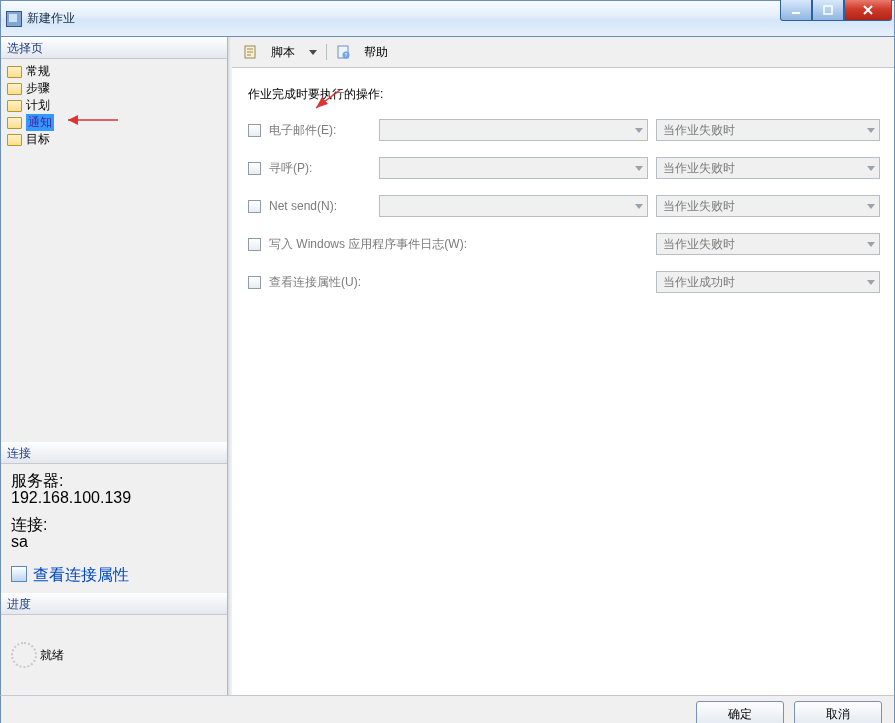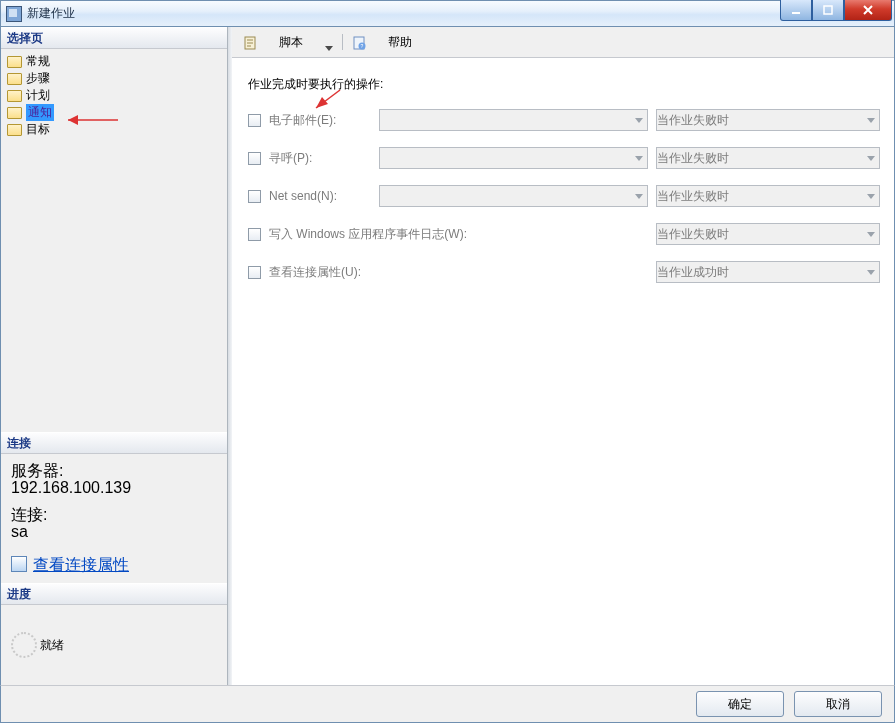--- a/index.html
+++ b/index.html
@@ -1,52 +1,52 @@
 <!DOCTYPE html>
 <html><head>
 <meta charset="utf-8">
 <style>
   html,body{margin:0;padding:0;width:895px;height:723px;font-family:"SimSun","宋体",sans-serif;font-size:12px;color:#000;background:#fff;overflow:hidden}
-  .titlebar{height:27px;background:linear-gradient(#f7fbff,#e6f0fb 40%,#d5e6f9 55%,#e6f0fb);border:1px solid #6f8fb0;display:flex;align-items:center;box-sizing:border-box;position:relative}
+  .titlebar{height:37px;background:linear-gradient(#f7fbff,#e6f0fb 40%,#d5e6f9 55%,#e6f0fb);border:1px solid #6f8fb0;display:flex;align-items:center;box-sizing:border-box;position:relative}
   .app-icon{width:16px;height:16px;margin:0 5px;background:#7ea6d7;border:1px solid #3b567a;box-sizing:border-box;position:relative}
   .app-icon::after{content:"";position:absolute;left:2px;top:2px;width:8px;height:8px;background:#cfe0f3}
   .title-text{flex:0 0 auto;color:#1a2d45}
   .winbtns{position:absolute;right:2px;top:-1px;display:flex}
   .wbtn{width:30px;height:20px;margin-left:0;border:1px solid #2e5f9e;border-top:none;background:linear-gradient(#d8e8fb,#8fb6e1);display:flex;align-items:center;justify-content:center;color:#fff;font-size:10px}
   .wbtn.min{border-radius:0 0 0 3px}
   .wbtn.close{width:46px;background:linear-gradient(#e87a6e,#d03b2b 45%,#b22316);border-radius:0 0 3px 0}
   .wbtn svg{display:block}
   .body{display:flex;height:calc(723px - 27px - 38px);border-left:1px solid #6f8fb0;border-right:1px solid #6f8fb0;box-sizing:border-box}
   .leftpane{width:226px;background:#f0f0f0;display:flex;flex-direction:column}
-  .section-h{height:20px;line-height:20px;padding-left:6px;font-weight:bold;color:#1c3a86;background:linear-gradient(#fdfdfe,#e4e8ee);border-top:1px solid #fff;border-bottom:1px solid #c6c9cf}
+  .section-h{height:20px;line-height:20px;padding-left:6px;font-weight:normal;color:#1c3a86;background:linear-gradient(#fdfdfe,#e4e8ee);border-top:1px solid #fff;border-bottom:1px solid #c6c9cf}
   .nav{padding:4px 0;background:#f0f0f0}
   .nav-item{display:flex;align-items:center;height:17px;padding-left:6px;gap:4px}
   .nav-item.selected .nav-label{background:#3399ff;color:#4c1d95;padding:0 2px}
   .nav-icon{width:15px;height:13px;position:relative}
   .nav-icon::before{content:"";position:absolute;left:0;top:1px;width:13px;height:10px;background:linear-gradient(#fff2c9,#fbdf8b);border:1px solid #b49733;border-radius:1px}
   .filler{flex:1;background:#f0f0f0}
   .conn-body{padding:8px 10px;background:#f0f0f0;font-size:16px;line-height:17px}
-  .conn-link{color:#0349c3;text-decoration:underline;display:inline-flex;align-items:center;gap:6px;margin-top:16px;cursor:pointer}
+  .conn-link{color:#0349c3;display:inline-flex;align-items:center;gap:6px;margin-top:16px;cursor:pointer}
   .conn-link-icon{width:14px;height:14px;background:linear-gradient(#fff,#bcd6f2);border:1px solid #5d86b8}
   .prog-body{padding:10px;background:#f0f0f0;display:flex;align-items:center;gap:3px;height:60px}
   .spinner{width:22px;height:22px;border:2px dotted #c9c9c9;border-radius:50%}
   .splitter{width:4px;background:linear-gradient(to right,#d8dde3,#f2f4f7);border-left:1px solid #adb5bd}
   .rightpane{flex:1;display:flex;flex-direction:column;background:#fff}
   .toolbar{height:30px;display:flex;align-items:center;gap:4px;padding:0 8px;border-bottom:1px solid #c6c9cf;background:#f0f0f0}
-  .tbtn{display:flex;align-items:flex-end;gap:20px;padding:1px 3px}
+  .tbtn{display:flex;align-items:center;gap:12px;padding:1px 3px}
   .t-ico{width:16px;height:16px;display:block}
   .tsep{width:1px;height:16px;background:#b8bdc4;margin:0 2px}
   .drop-caret{width:0;height:0;border-left:4px solid transparent;border-right:4px solid transparent;border-top:5px solid #4a4a4a;margin-left:2px}
   .form{padding:18px 14px 0 14px;flex:1;overflow:hidden}
   .form-h{margin:0 0 14px 2px}
   .row{display:flex;align-items:center;height:26px;margin-bottom:12px}
   .chk{width:13px;height:13px;border:1px solid #8f9ba8;background:linear-gradient(#fff,#e8edf3);margin:0 8px 0 2px;box-sizing:border-box}
   .lbl{flex:0 0 210px;color:#7c7c7c}
   .lbl.short{flex:0 0 110px}
-  .combo{flex:1;height:22px;border:1px solid #b8bdc4;background:#f0f0f0;display:flex;align-items:center;justify-content:flex-end;box-sizing:border-box;color:#7c7c7c;}
+  .combo{flex:1;height:22px;border:1px solid #b8bdc4;background:#f0f0f0;display:flex;align-items:center;justify-content:flex-end;box-sizing:border-box;color:#7c7c7c;padding-left:6px}
   .combo .caret{width:17px;height:20px;display:flex;align-items:center;justify-content:center}
   .combo .caret span{width:0;height:0;border-left:4px solid transparent;border-right:4px solid transparent;border-top:5px solid #9aa2ab}
   .combo.op{flex:0 0 224px;display:flex;justify-content:space-between}
   .gap{width:8px}
   .footer{height:38px;border:1px solid #6f8fb0;border-top:1px solid #c6c9cf;display:flex;align-items:center;justify-content:flex-end;gap:10px;padding-right:12px;background:#f0f0f0;box-sizing:border-box}
   .btn{width:86px;height:24px;border:1px solid #7a93b0;border-radius:3px;background:linear-gradient(#fdfdfe,#e3e9f0);display:flex;align-items:center;justify-content:center;cursor:pointer}
   .arrow-line{stroke:#d33; stroke-width:1.5; fill:none}
   .arrow-head{fill:#d33}
   .annot-layer{position:absolute;left:0;top:0;width:895px;height:723px;pointer-events:none}
 </style>

